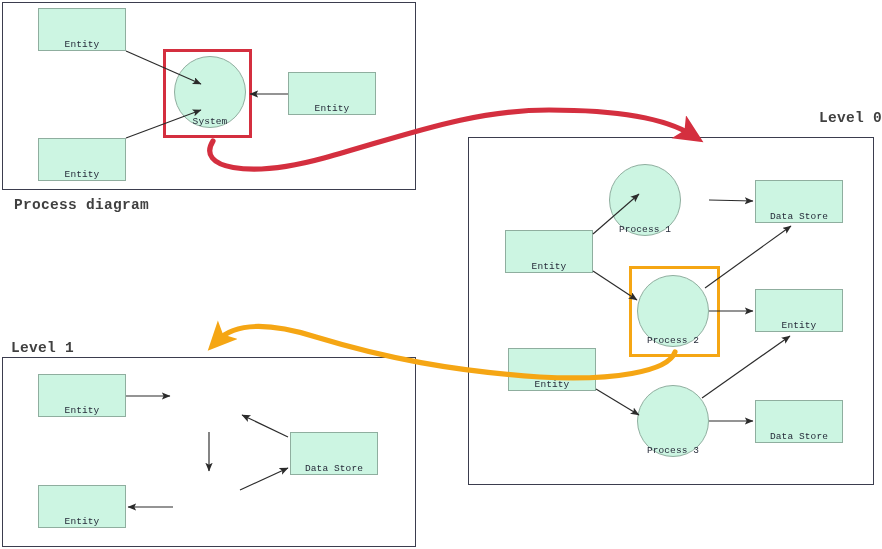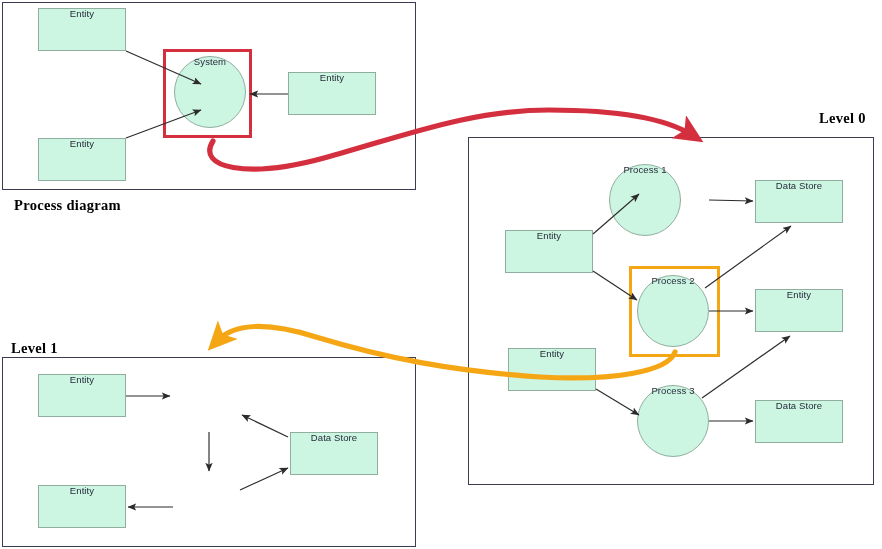--- a/index.html
+++ b/index.html
@@ -27,39 +27,39 @@
   .diagram-frame {
     position: absolute;
     border: 1.4px solid #3b3d4e;
     background: transparent;
     box-sizing: border-box;
   }
   .node {
     position: absolute;
     box-sizing: border-box;
     display: flex;
-    align-items: flex-start;
+    align-items: flex-end;
     justify-content: center;
     background: #ccf5e2;
     border: 1.2px solid #8fae9f;
     color: #262b3a;
     font-size: 9.5px;
-    font-family: Liberation Sans, sans-serif;
+    font-family: Liberation Mono, monospace;
     letter-spacing: 0.1px;
     text-align: center;
     line-height: 1.1;
   }
   .node.rect { border-radius: 0; }
   .node.circle { border-radius: 50%; }
   .section-label {
     position: absolute;
-    font-family: Liberation Serif, serif;
+    font-family: Liberation Mono, monospace;
     font-weight: bold;
     font-size: 14.5px;
-    color: #000000;
+    color: #404040;
     letter-spacing: 0.3px;
     white-space: nowrap;
   }
   .highlight-box {
     position: absolute;
     box-sizing: border-box;
     background: transparent;
   }
   .hl-red { border: 3px solid #d42f3f; }
   .hl-orange { border: 3px solid #f5a614; }

